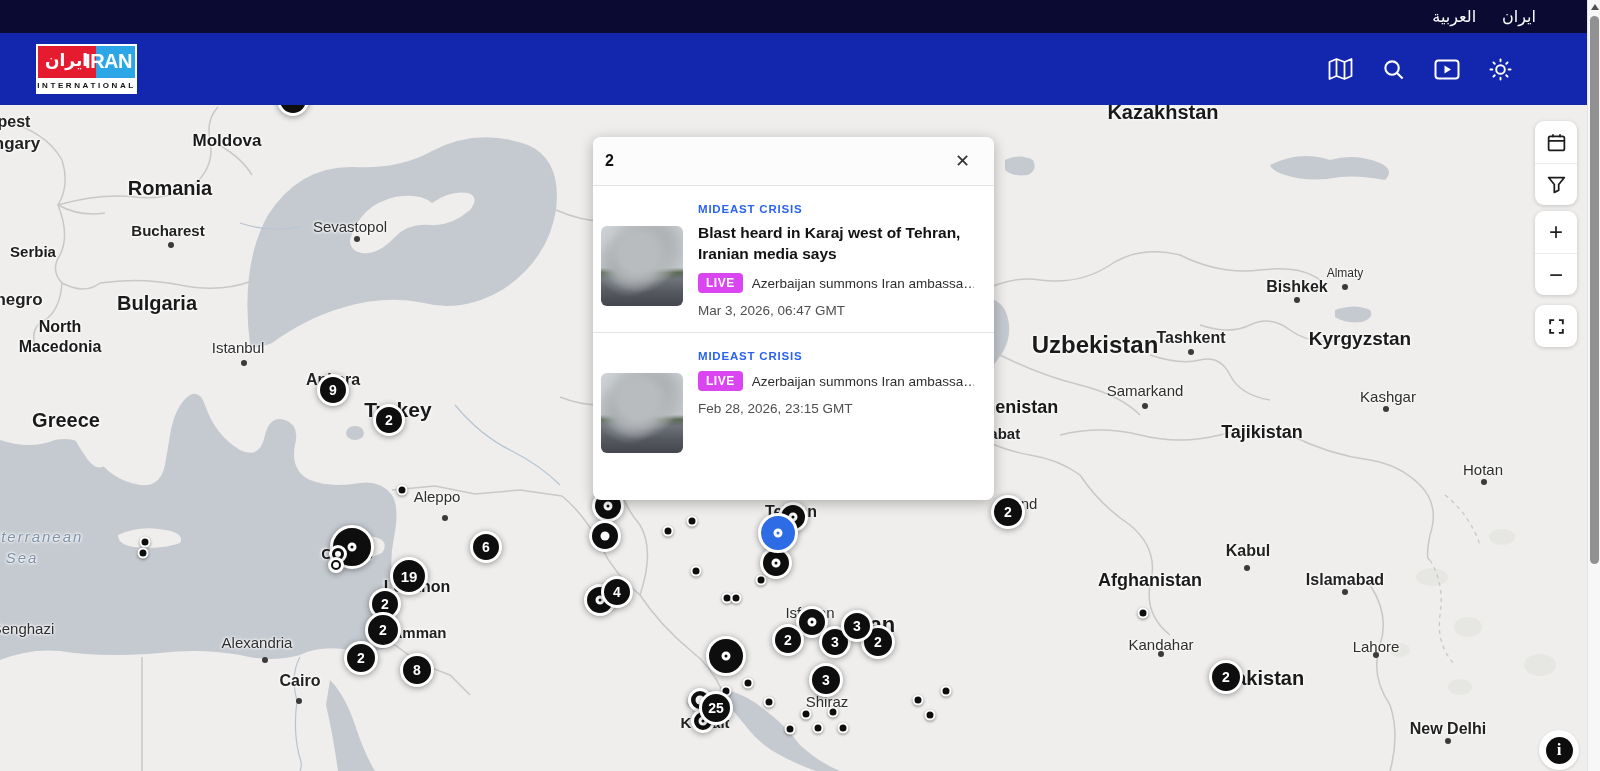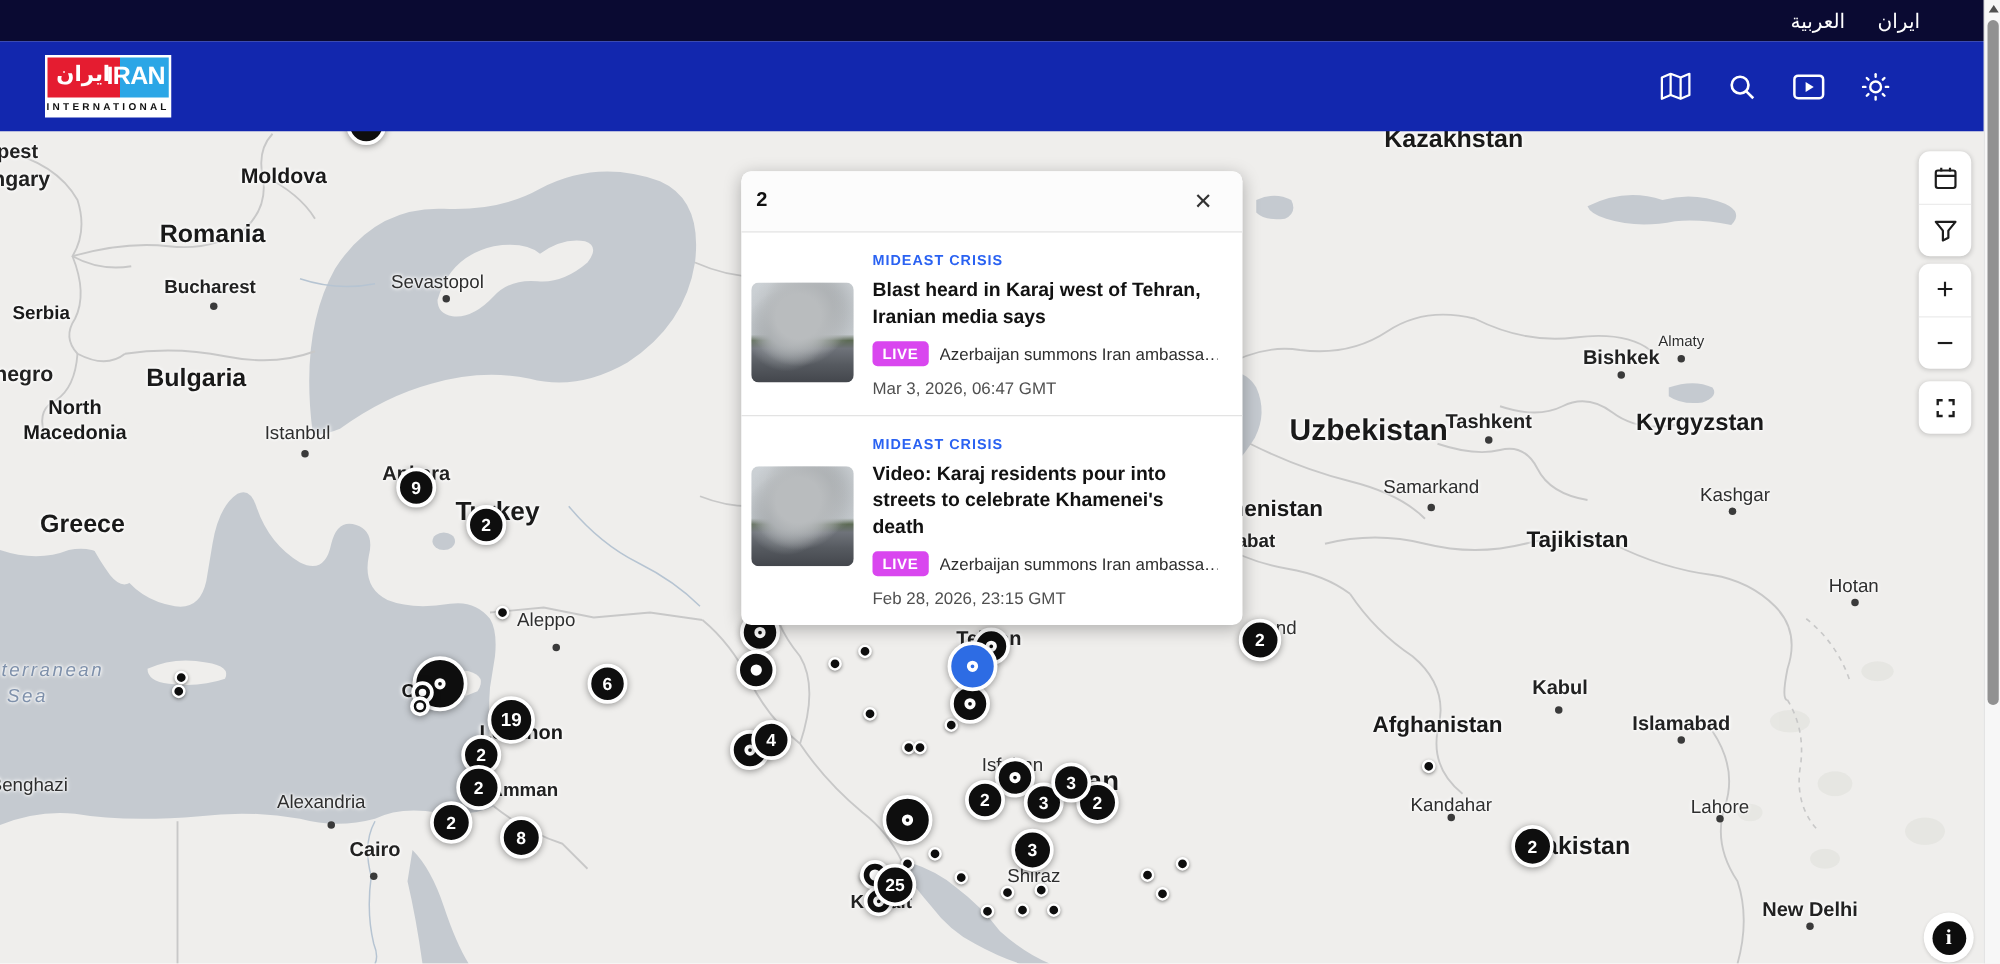--- a/index.html
+++ b/index.html
@@ -325,21 +325,20 @@
           <span class="live-badge">LIVE</span>
           <span class="live-text">Azerbaijan summons Iran ambassa…</span>
         </div>
         <div class="news-date">Mar 3, 2026, 06:47 GMT</div>
       </div>
     </div>
     <div class="news-item">
       <div class="thumb"></div>
       <div class="news-body">
         <div class="cat">MIDEAST CRISIS</div>
-        <div class="headline">Video: Karaj residents pour into streets to celebrate Khamenei's death</div>
         <div class="live-row">
           <span class="live-badge">LIVE</span>
           <span class="live-text">Azerbaijan summons Iran ambassa…</span>
         </div>
         <div class="news-date">Feb 28, 2026, 23:15 GMT</div>
       </div>
     </div>
   </div>
 
   <div class="ctrl-group" style="top:121px;">

